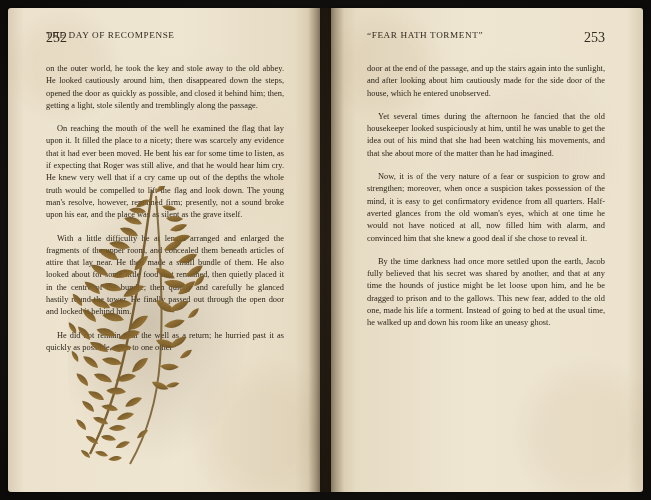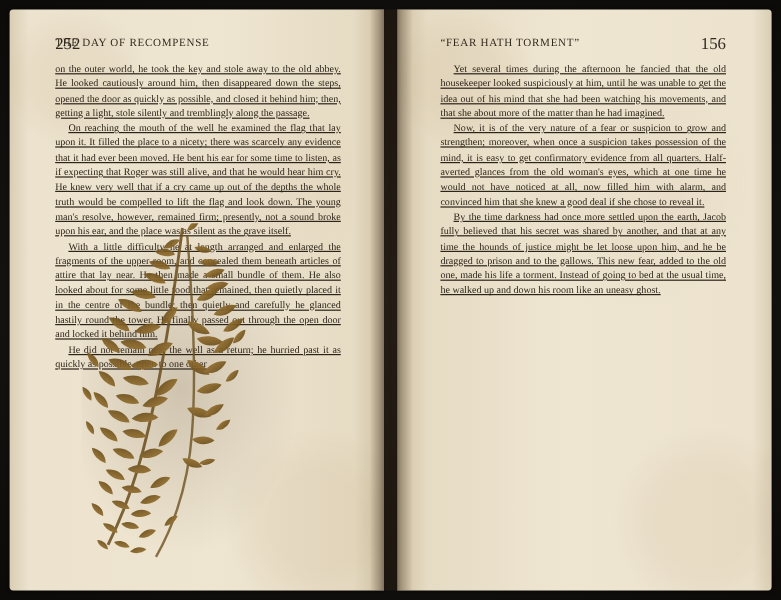--- a/index.html
+++ b/index.html
@@ -112,28 +112,27 @@
   }
   .runhead.lefthead .folio  { left: 0; }
   .runhead.righthead .folio { right: 0; }
   .runhead .title {
     display: block;
     text-align: left;
     font-size: 9.2px;
   }
 
   p.para {
-    margin: 0 0 0 0;
+    margin: 11px 0 0 0;
     font-size: 8.4px;
     line-height: 12.3px;
     text-align: justify;
     text-indent: 11px;
     hyphens: manual;
     color: #2c2419;
-    text-decoration: underline;
   }
   p.para.noindent { text-indent: 0; }
 
   
   .fern {
     position: absolute;
     left: 52px;
     top: 178px;
     width: 200px;
     height: 290px;
@@ -409,25 +408,26 @@
             </g>
           </g>
         </svg>
       </div>
     </div>
 
     <div class="leaf right">
       <div class="texture"></div>
 
       <div class="runhead righthead">
-        <span class="folio">156</span>
+        <span class="folio">253</span>
         <span class="title">“FEAR HATH TORMENT”</span>
       </div>
 
       <div class="textblock">
+        <p class="para noindent">door at the end of the passage, and up the stairs again into the sunlight, and after looking about him cautiously made for the side door of the house, which he entered unobserved.</p>
         <p class="para">Yet several times during the afternoon he fancied that the old housekeeper looked suspiciously at him, until he was unable to get the idea out of his mind that she had been watching his movements, and that she about more of the matter than he had imagined.</p>
         <p class="para">Now, it is of the very nature of a fear or suspicion to grow and strengthen; moreover, when once a suspicion takes possession of the mind, it is easy to get confirmatory evidence from all quarters.  Half-averted glances from the old woman's eyes, which at one time he would not have noticed at all, now filled him with alarm, and convinced him that she knew a good deal if she chose to reveal it.</p>
         <p class="para">By the time darkness had once more settled upon the earth, Jacob fully believed that his secret was shared by another, and that at any time the hounds of justice might be let loose upon him, and he be dragged to prison and to the gallows.  This new fear, added to the old one, made his life a torment.  Instead of going to bed at the usual time, he walked up and down his room like an uneasy ghost.</p>
       </div>
     </div>
 
     <div class="gutter"></div>
   </div>
 </div>
 

